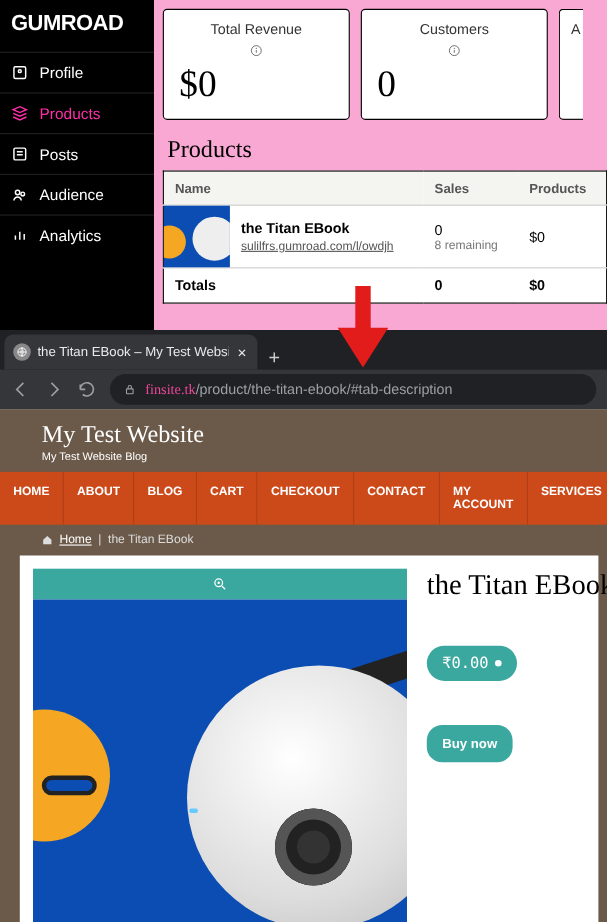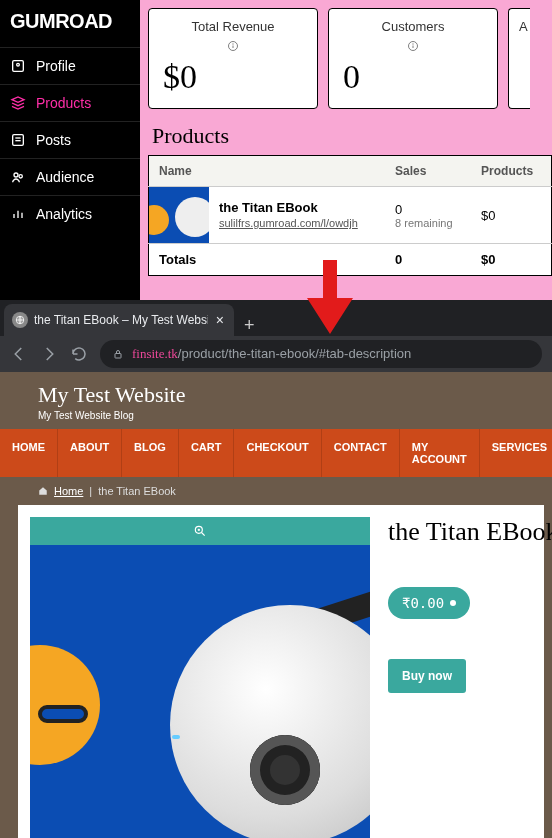--- a/index.html
+++ b/index.html
@@ -71,21 +71,21 @@
   .prod-img .slot { position: absolute; width: 50px; height: 18px; border: 4px solid #222; border-radius: 10px; background: #0b4db3; left: 8px; top: 160px; }
   .prod-img .robot-head { position: absolute; width: 240px; height: 240px; border-radius: 50%; background: radial-gradient(circle at 40% 35%, #fff, #ddd 60%, #bbb); right: -40px; top: 60px; }
   .prod-img .ear { position: absolute; width: 70px; height: 70px; border-radius: 50%; background: #333; right: 50px; top: 190px; box-shadow: inset 0 0 0 10px #555, inset 0 0 0 20px #222; }
   .prod-img .band { position: absolute; width: 180px; height: 24px; background: #222; border-radius: 14px; right: -20px; top: 70px; transform: rotate(-18deg); }
   .prod-img .eye { position: absolute; width: 8px; height: 4px; background: #6cf; right: 190px; top: 190px; border-radius: 2px; }
   
   .prod-meta { flex: 1; }
   .prod-title { font-family: Georgia, serif; font-size: 26px; margin-bottom: 40px; white-space: nowrap; }
   .price-pill { display: inline-flex; align-items: center; gap: 6px; background: #3aa89e; color: #fff; font-size: 14px; font-family: monospace; padding: 8px 14px; border-radius: 16px; margin-bottom: 40px; }
   .price-pill .dot { width: 6px; height: 6px; border-radius: 50%; background: #fff; }
-  .buy-btn { display: inline-block; background: #3aa89e; color: #fff; font-size: 12px; font-weight: 600; padding: 10px 14px; border-radius: 3px; cursor: pointer; }
+  .buy-btn { display: inline-block; background: #3aa89e; color: #fff; font-size: 12px; font-weight: 600; padding: 10px 14px; border-radius: 14px; cursor: pointer; }
 </style>
 </head>
 <body>
 
 <div class="gumroad">
   <div class="gum-side">
     <div class="gum-logo">GUMROAD</div>
     <div class="gum-side-item">
       <svg viewBox="0 0 24 24">
           <rect x="4" y="4" width="16" height="16" rx="2"></rect>

